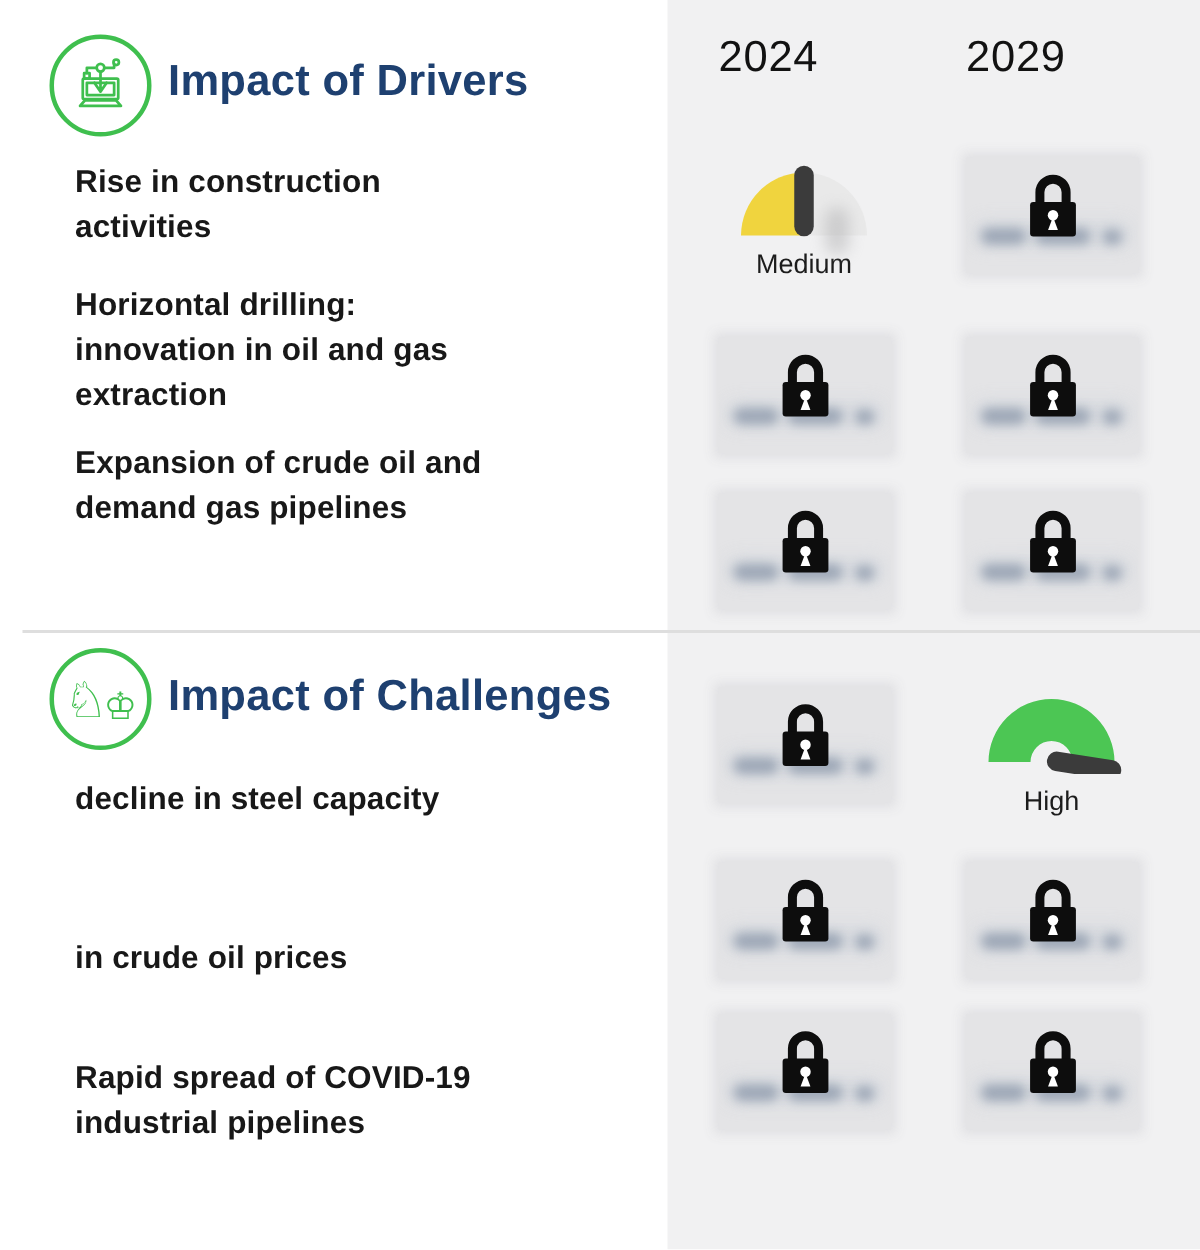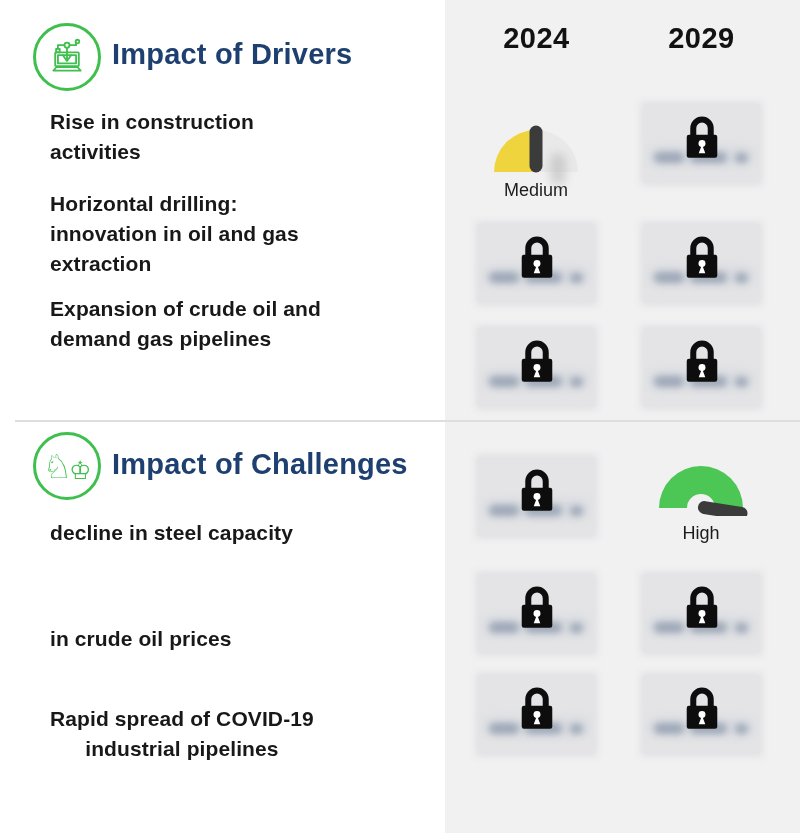--- a/index.html
+++ b/index.html
@@ -5,22 +5,22 @@
   html,body{margin:0;padding:0;}
   body{
     width:800px;height:833px;position:relative;overflow:hidden;
     background:#ffffff;
     font-family:"Liberation Sans", sans-serif;
     -webkit-font-smoothing:antialiased;
   }
   
   .panel{position:absolute;left:445px;top:0;width:355px;height:833px;background:#f1f1f2;}
   .year-header{
-    position:absolute;top:22px;width:115px;text-align:center;
-    font-size:29px;font-weight:bold;color:#121212;letter-spacing:0.5px;
+    position:absolute;top:22px;width:115px;text-align:left;
+    font-size:29px;font-weight:normal;color:#121212;letter-spacing:0.5px;
   }
   
   .tile{
     position:absolute;width:115px;height:77px;background:#e4e4e6;
     box-shadow:0 0 7px 3px rgba(222,222,226,0.95);
     overflow:hidden;
   }
   .smudge{position:absolute;border-radius:7px;}
   .smudge.base{left:5px;top:43px;width:105px;height:16px;background:#ccd2da;opacity:.6;filter:blur(6px);}
   .smudge.w1{left:10px;top:47px;width:30px;height:11px;background:#8e9aac;opacity:.8;filter:blur(3.5px);}
@@ -54,21 +54,21 @@
   .divider{position:absolute;left:15px;top:420px;width:785px;height:2px;background:#dedede;}
 </style>
 </head>
 <body>
 
 <div class="panel">
 
   <div class="year-header" style="left:34px;">2024</div>
   <div class="year-header" style="left:199px;">2029</div>
 
-  <div class="gauge" style="left:47px;top:125px;width:88px;">
+  <div class="gauge" style="left:47px;top:110px;width:88px;">
     <div class="gauge-shadow"></div>
     <svg width="88" height="48" viewBox="0 0 88 48">
       <path d="M2 47 A42 42 0 0 1 44 5 L44 47 Z" fill="#f0d43e"></path>
       <path d="M44 5 A42 42 0 0 1 86 47 L44 47 Z" fill="#e9e9e9"></path>
       <rect x="37.5" y="0.5" width="13" height="47" rx="6.5" fill="#3b3b3b"></rect>
     </svg>
     <div class="gauge-label">Medium</div>
   </div>
 </div>
 
@@ -246,16 +246,16 @@
   </div>
 </div>
 <div class="section-title" style="left:112px;top:448px;">Impact of Challenges</div>
 
 <div class="item" style="top:518px;">
   <div>decline in steel capacity</div>
 </div>
 <div class="item" style="top:624px;">
   <div>in crude oil prices</div>
 </div>
-<div class="item" style="top:704px;text-align:center;">
+<div class="item" style="top:704px;">
   <div>Rapid spread of COVID-19</div>
   <div>industrial pipelines</div>
 </div>
 
 </body></html>

